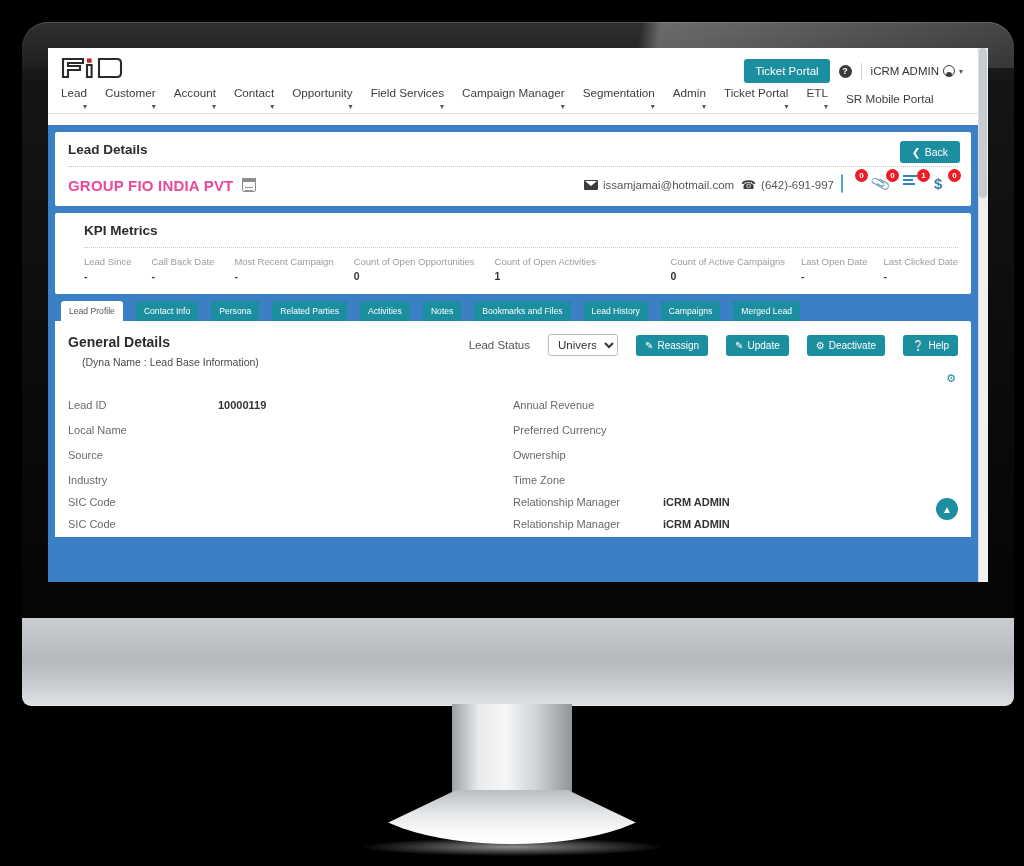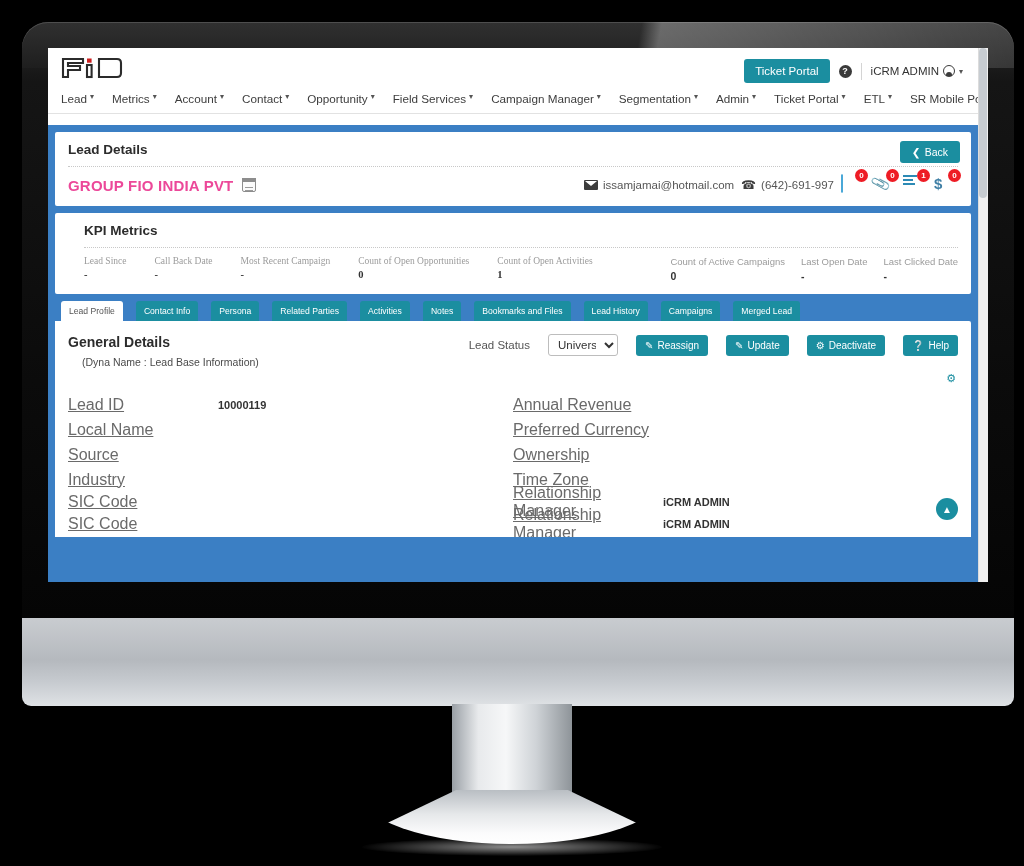--- a/index.html
+++ b/index.html
@@ -93,21 +93,21 @@
   }
   .caret{ font-size:8px; color:#555; }
 
   #menubar{
     position:absolute; left:0; top:36px; width:100%;
     display:flex; align-items:center; padding-left:13px; gap:0px;
     border-bottom:1px solid #e2e2e2; height:30px;
   }
   .menu-item{
     font-size:11.7px; color:#3d3d3d; padding:0 9px; cursor:pointer;
-    white-space:nowrap; display:flex; align-items:flex-start; gap:3px;
+    white-space:nowrap; display:flex; align-items:flex-end; gap:3px;flex-direction:column;
   }
   .menu-item:first-child{ padding-left:0; }
 
   
   #page-body{
     background:#3b7fc4; padding:7px 7px 0 7px;
     height:460px; position:relative;
   }
 
   .card{ background:#fff; border-radius:2px; margin-bottom:7px; }
@@ -145,21 +145,21 @@
   .note-glyph{ width:13px; height:13px; border:1.6px solid #4aa8d8; border-radius:1px; margin-top:3px; }
   .clip-glyph{ font-size:14px; color:#3f7fa5; margin-top:1px; display:inline-block; transform:rotate(-20deg); }
   .lines-glyph{ width:14px; height:12px; margin-top:3px; position:relative; }
   .lines-glyph i{ position:absolute; left:0; height:2.2px; background:#2d8ab5; display:block; }
   .dollar-glyph{ font-size:15px; color:#3f7fa5; font-weight:bold; line-height:18px; }
 
   
   #kpi-card{ padding:10px 13px 12px 29px; }
   #kpi-title{ font-size:13.5px; font-weight:bold; color:#2c2c2c; }
   #kpi-grid{ display:flex; }
-  #kpi-left{ display:flex; gap:12px;font-family:Liberation Serif, serif; }
+  #kpi-left{ display:flex; gap:4px; }
   #kpi-right{ display:flex; gap:0; margin-left:auto; }
   .kpi-item{ padding-right:16px; }
   .kpi-label{ font-size:9.5px; color:#9b9b9b; white-space:nowrap; }
   .kpi-value{ font-size:10.5px; color:#333; font-weight:bold; margin-top:3px; }
 
   
   #tabs{ display:flex; gap:13px; padding-left:6px; }
   .tab{
     background:#1b8ea0; color:#fff; font-size:8.6px; padding:5px 8px 5px 8px;
     border-radius:3px 3px 0 0; cursor:pointer; white-space:nowrap;
@@ -184,21 +184,21 @@
     background:#1b8ea0; color:#fff; font-size:10px; padding:5px 9px; border:none;
     border-radius:3px; cursor:pointer; display:flex; align-items:center; gap:4px;
     font-family:"Liberation Sans",sans-serif; white-space:nowrap;
   }
   #gear-row{ display:flex; justify-content:flex-end; padding-right:2px; margin-top:4px; }
   .gear-glyph{ font-size:11px; color:#1b8ea0; cursor:pointer; }
 
   #fields{ display:flex; margin-top:7px; }
   .field-col{ width:50%; }
   .field-row{ display:flex; height:25px; align-items:center; }
-  .field-label{ font-size:16px; color:#6a6a6a; width:150px;text-decoration:underline; }
+  .field-label{ font-size:11px; color:#6a6a6a; width:150px; }
   .field-value{ font-size:11px; color:#333; font-weight:bold; }
   .field-row.tight{ height:19px; }
 
   #scroll-top-btn{
     position:absolute; right:13px; bottom:17px; width:22px; height:22px;
     background:#1b8ea0; border-radius:50%; color:#fff; font-size:10px;
     display:flex; align-items:center; justify-content:center; cursor:pointer;
   }
 </style>
 </head>
@@ -235,21 +235,21 @@
           <span class="caret">▾</span>
         </div>
       </div>
 
       <div id="menubar">
         <div class="menu-item">
             <span>Lead</span>
             <span class="caret">▾</span>
           </div>
         <div class="menu-item">
-            <span>Metrics</span>
+            <span>Customer</span>
             <span class="caret">▾</span>
           </div>
         <div class="menu-item">
             <span>Account</span>
             <span class="caret">▾</span>
           </div>
         <div class="menu-item">
             <span>Contact</span>
             <span class="caret">▾</span>
           </div>

